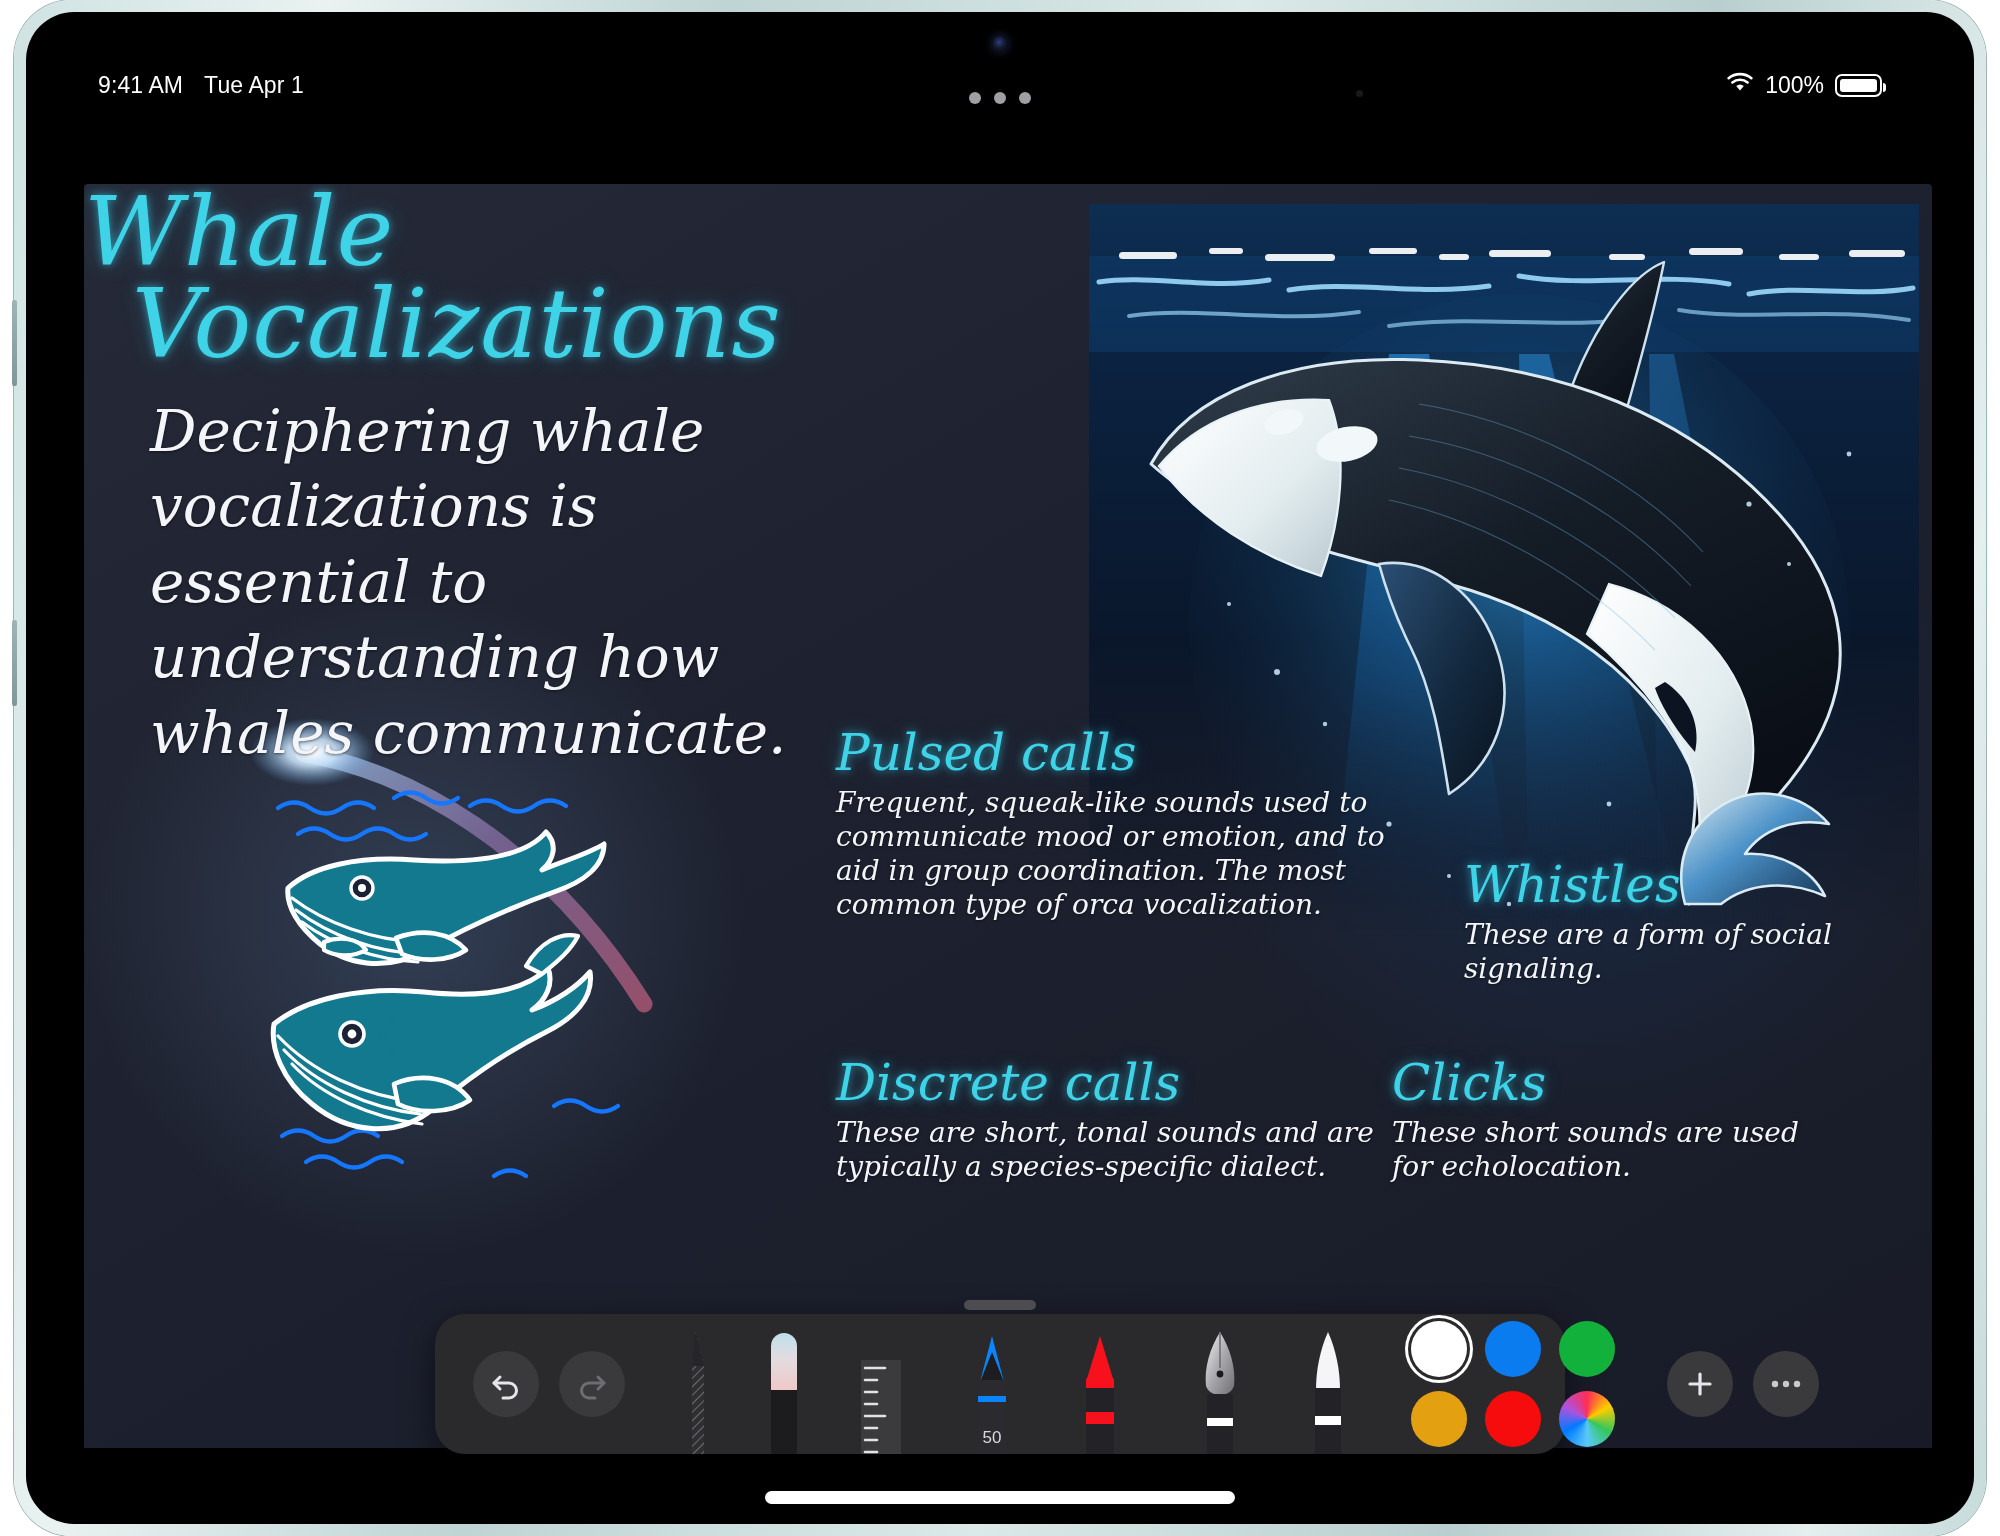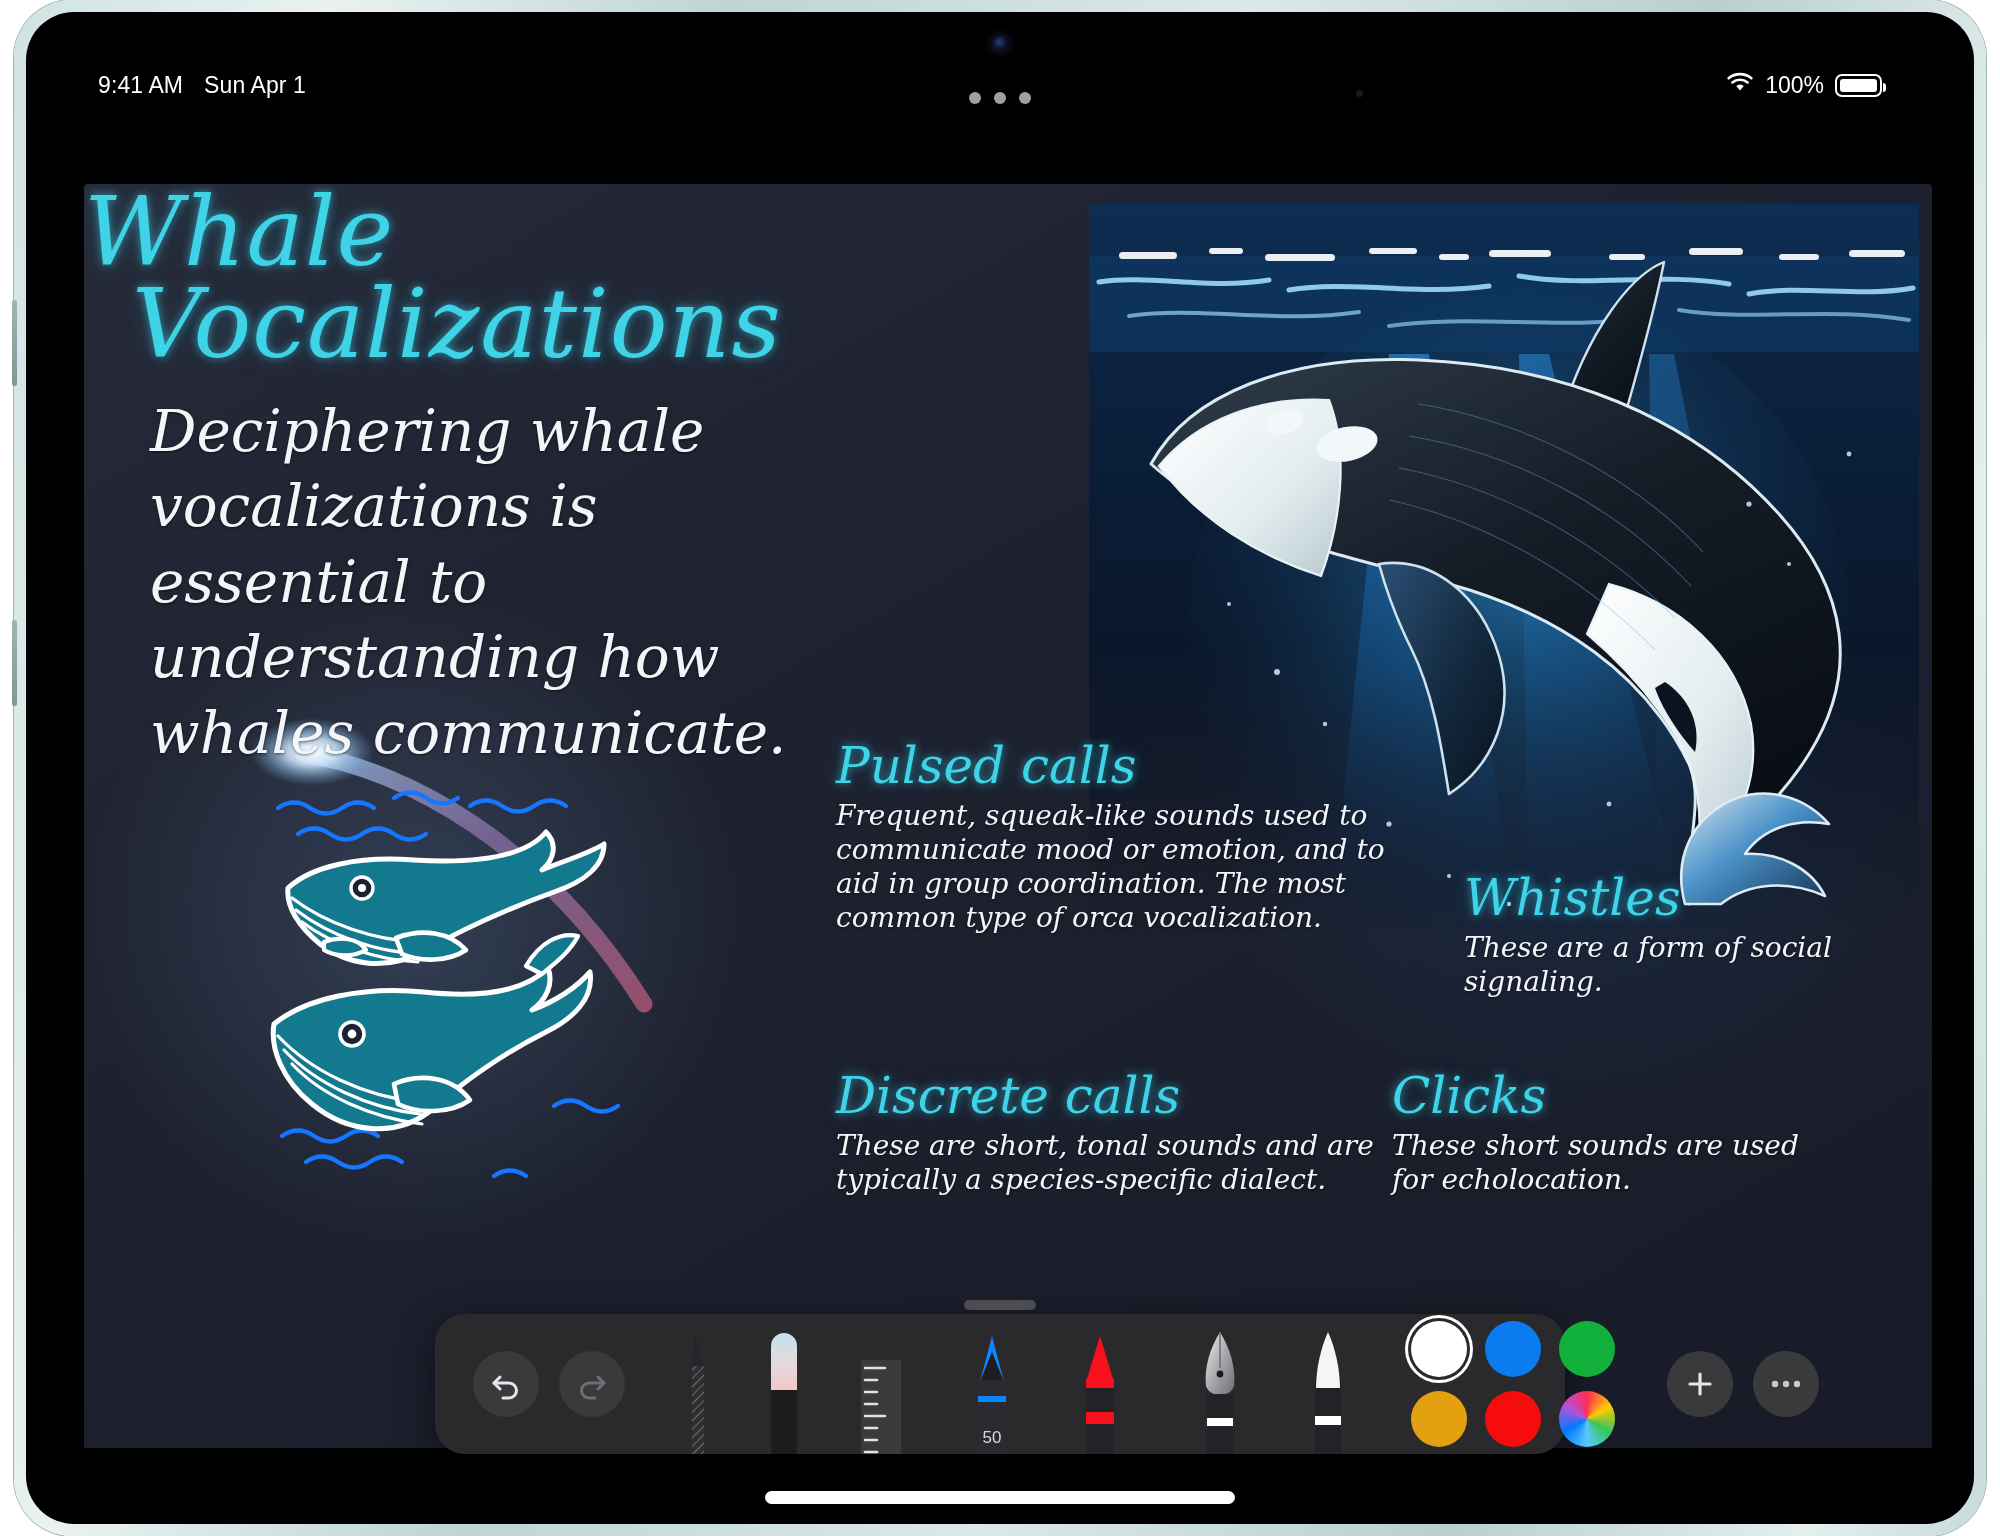--- a/index.html
+++ b/index.html
@@ -113,21 +113,21 @@
     color: #f3f5f8; font-style: italic; font-size: 58px; line-height: 1.30;
     font-family: "DejaVu Serif", serif;
     text-shadow: 0 1px 3px rgba(0,0,0,.55);
   }
 
   .sec { position: absolute; }
   .sec-heading {
     color: #3fd3e8; font-style: italic; font-size: 50px;
     font-family: "DejaVu Serif", serif;
     text-shadow: 0 0 8px rgba(60,205,232,.60), 0 0 20px rgba(44,180,210,.28);
-    margin-bottom: 4px; white-space: pre; margin-top: 13px;
+    margin-bottom: 4px; white-space: pre;
   }
   .sec-body {
     color: #f4f6f9; font-style: italic; font-size: 28px; line-height: 1.22;
     font-family: "DejaVu Serif", serif;
     text-shadow: 0 1px 3px rgba(0,0,0,.5);
   }
   #sec-pulsed   { left: 752px;  top: 540px;  width: 580px; }
   #sec-discrete { left: 752px;  top: 870px;  width: 580px; }
   #sec-whistles { left: 1380px; top: 672px;  width: 420px; }
   #sec-clicks   { left: 1308px; top: 870px;  width: 420px; }
@@ -191,21 +191,21 @@
   <div class="side-btn" id="btn-volume-down"></div>
 
   <div id="device-screen">
 
     <div id="front-camera"></div>
     <div id="ambient-sensor"></div>
 
     <div id="status-bar">
       <div id="status-left">
         <span>9:41 AM</span>
-        <span>Sun Apr 1</span>
+        <span>Tue Apr 1</span>
       </div>
       <div id="status-right">
         <span>
           <svg width="28" height="21" viewBox="0 0 28 21">
             <path d="M14 18.6 L10.2 13.9 A6.1 6.1 0 0 1 17.8 13.9 Z" fill="#fff"></path>
             <path d="M6.4 10.4 A12 12 0 0 1 21.6 10.4" stroke="#fff" stroke-width="2.6" fill="none" stroke-linecap="round"></path>
             <path d="M2.6 6.2 A18 18 0 0 1 25.4 6.2" stroke="#fff" stroke-width="2.6" fill="none" stroke-linecap="round"></path>
           </svg>
         </span>
         <span>100%</span>

